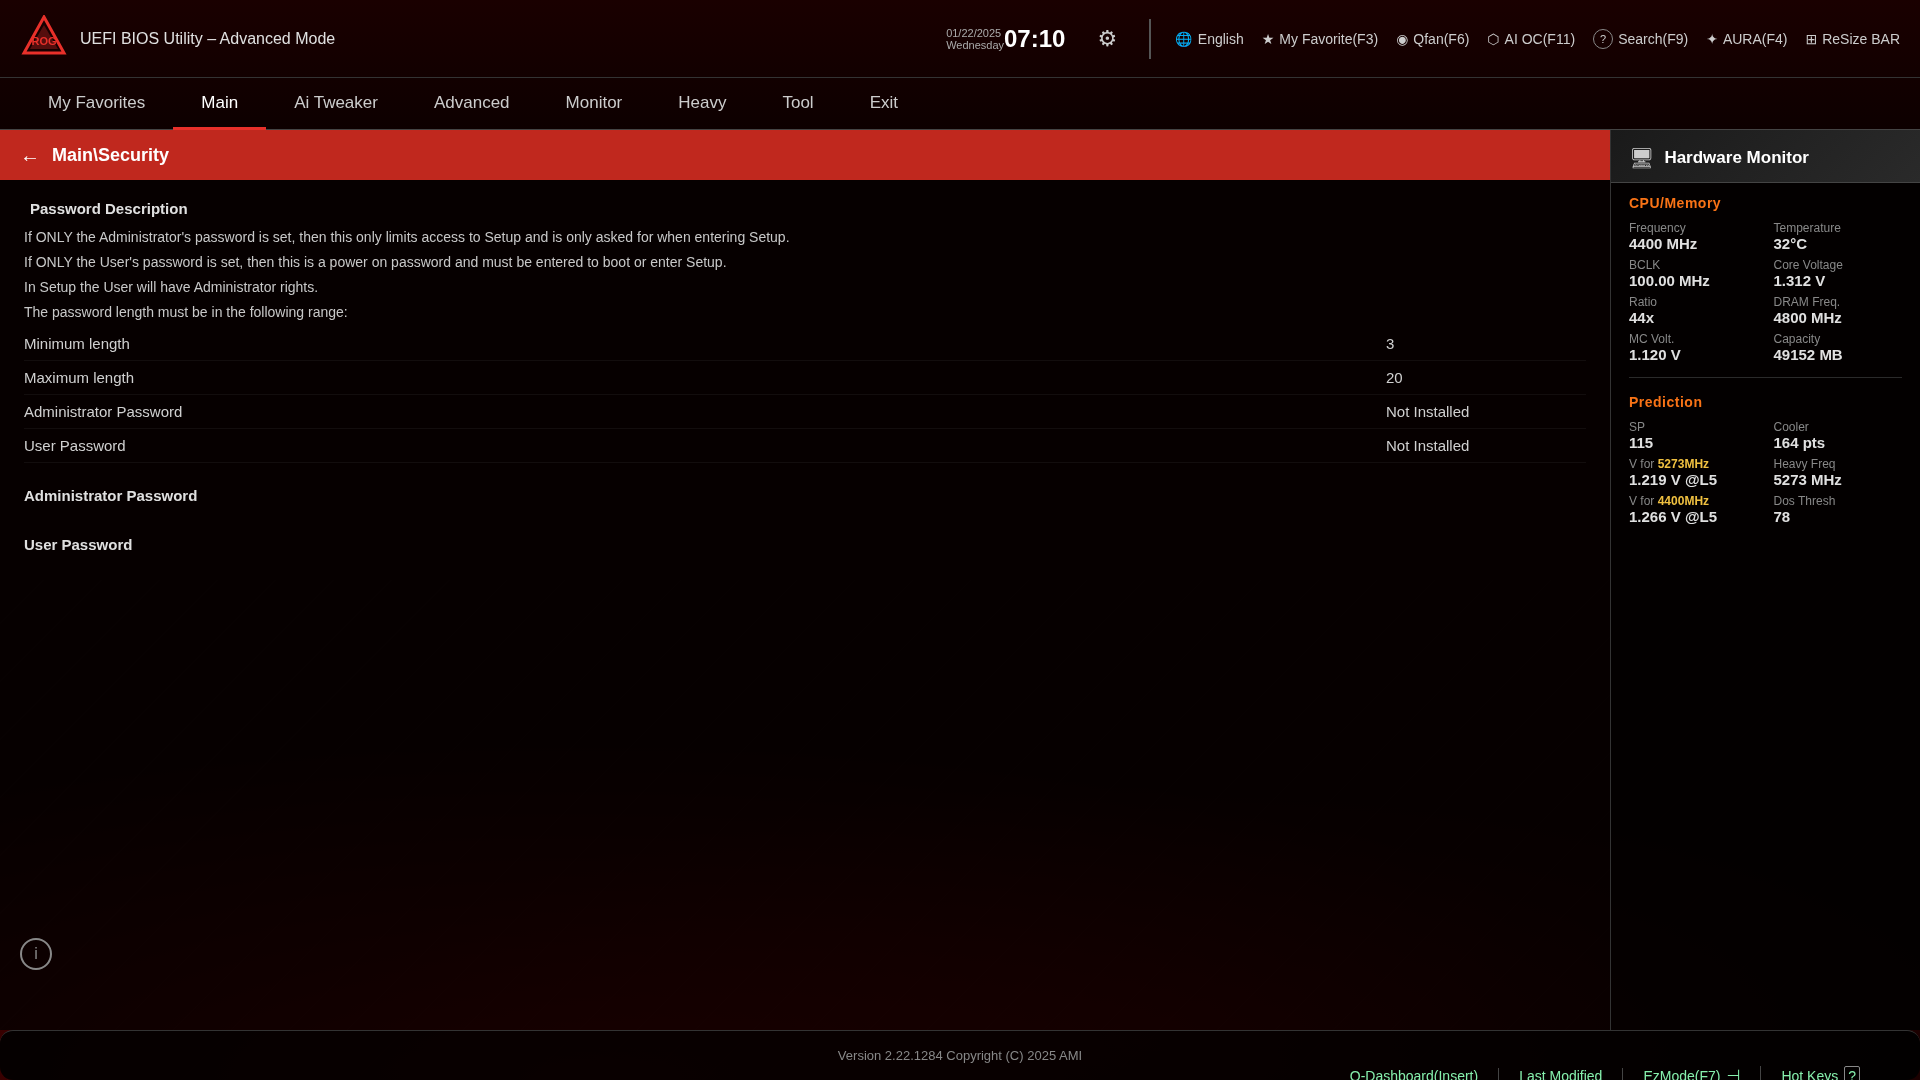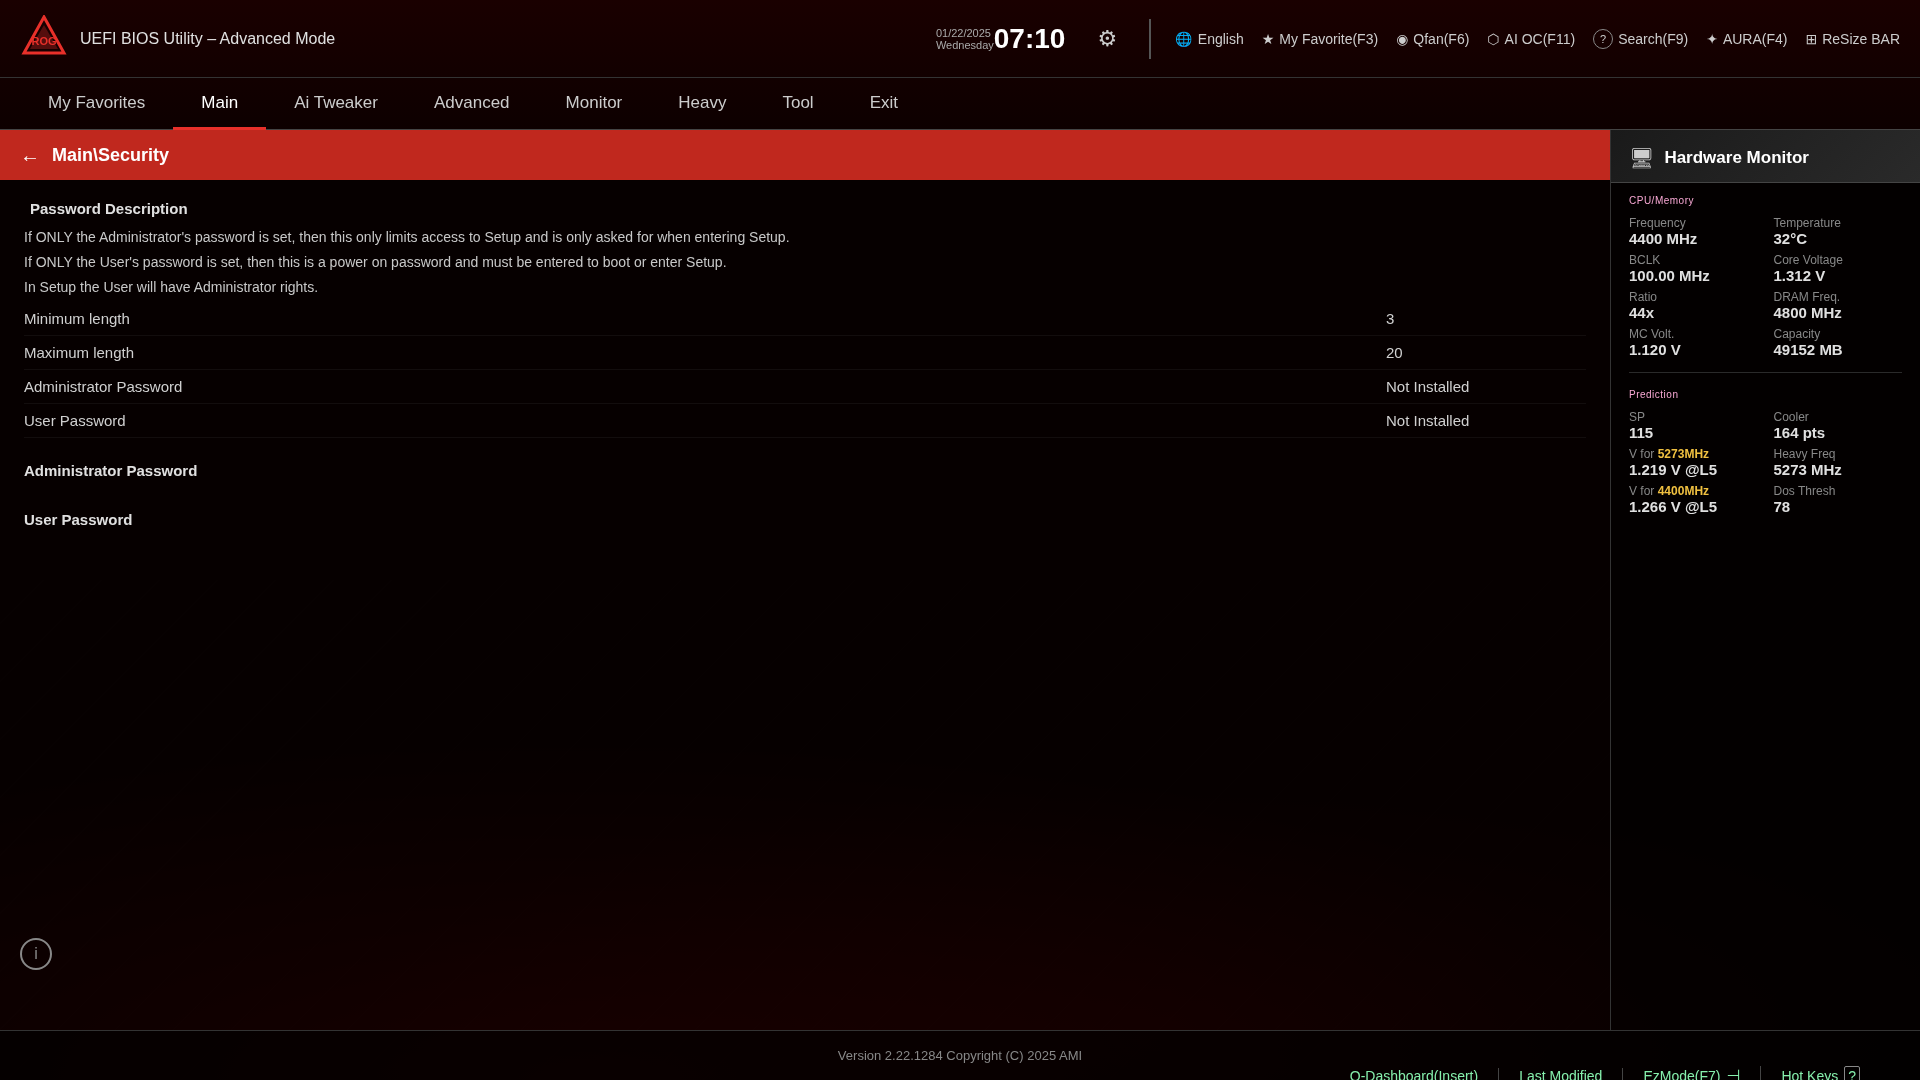--- a/index.html
+++ b/index.html
@@ -83,21 +83,21 @@
       flex-direction: row;
       align-items: center;
     }
 
     #date-text {
       font-size: 11px;
       color: #aaa;
     }
 
     #time-text {
-      font-size: 28px;
+      font-size: 24px;
       font-weight: bold;
       color: #fff;
       line-height: 1;
     }
 
     #settings-icon-btn {
       width: 36px;
       height: 36px;
       display: flex;
       align-items: center;
@@ -289,23 +289,23 @@
       color: #ccc;
     }
 
     #hw-monitor-title {
       font-size: 17px;
       font-weight: bold;
       color: #fff;
     }
 
     .hw-section-title {
-      font-size: 10px;
-      font-weight: normal;
-      color: #f9a8d4;
+      font-size: 14px;
+      font-weight: bold;
+      color: #f97316;
       padding: 12px 18px 6px;
       letter-spacing: 0.5px;
     }
 
     .hw-grid {
       display: grid;
       grid-template-columns: 1fr 1fr;
       gap: 6px 16px;
       padding: 4px 18px 10px;
     }
@@ -341,20 +341,21 @@
     #footer {
       position: relative;
       z-index: 10;
       height: 50px;
       background: rgba(0,0,0,0.9);
       border-top: 1px solid #333;
       display: flex;
       align-items: center;
       justify-content: space-between;
       padding: 0 40px;
+      border-radius: 13px;
     }
 
     #footer-version {
       font-size: 13px;
       color: #888;
       position: absolute;
       left: 50%;
       transform: translateX(-50%);
     }
 
@@ -488,20 +489,21 @@
       <span id="back-arrow">←</span>
       <span id="breadcrumb-text">Main\Security</span>
     </div>
 
     <div id="security-content">
       <div id="password-description-title">Password Description</div>
 
       <p class="desc-text">If ONLY the Administrator's password is set, then this only limits access to Setup and is only asked for when entering Setup.</p>
       <p class="desc-text">If ONLY the User's password is set, then this is a power on password and must be entered to boot or enter Setup.</p>
       <p class="desc-text">In Setup the User will have Administrator rights.</p>
+      <p class="desc-text">The password length must be in the following range:</p>
 
       <div class="password-row">
         <span class="password-row-label">Minimum length</span>
         <span class="password-row-value">3</span>
       </div>
       <div class="password-row">
         <span class="password-row-label">Maximum length</span>
         <span class="password-row-value">20</span>
       </div>
       <div class="password-row">

